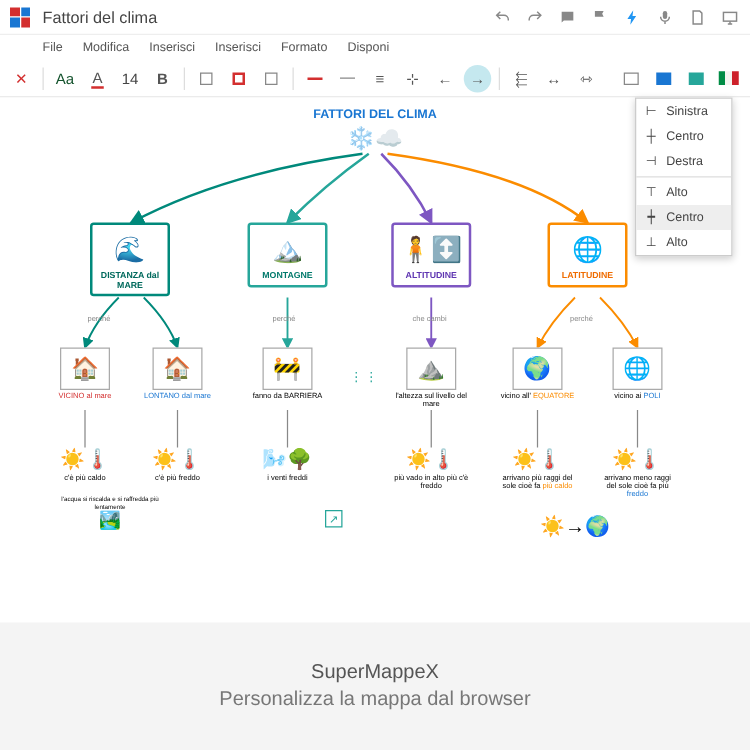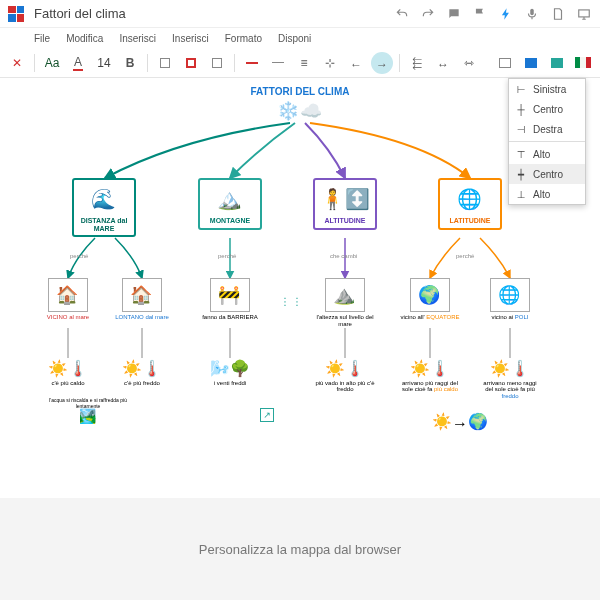--- a/index.html
+++ b/index.html
@@ -45,21 +45,21 @@
   .subnode { position:absolute; text-align:center; width:60px; }
   .subnode .pic { width:40px;height:34px;margin:0 auto;border:1px solid #aaa;display:flex;align-items:center;justify-content:center;font-size:18px;background:#fff; }
   .subnode .lbl { font-size:6px; line-height:1.1; margin-top:2px; }
   .leaf { position:absolute; text-align:center; width:60px; font-size:6px; line-height:1.1; }
   .leaf .pic { font-size:16px; margin-bottom:2px; }
   .edge-label { position:absolute; font-size:6px; color:#888; }
   
   .footer { position:absolute; bottom:0; left:0; right:0; height:102px; background:#f4f4f4; display:flex; flex-direction:column; align-items:center; justify-content:center; }
   .footer::before { content:''; position:absolute; top:-10px; left:50%; transform:translateX(-50%); border:10px solid transparent; border-bottom-color:#f4f4f4; }
   .footer-title { font-size:16px; color:#555; margin-bottom:4px; }
-  .footer-sub { font-size:13px; color:#777;text-align:right; }
+  .footer-sub { font-size:16px; color:#777;text-align:right; }
   
   svg.connector { position:absolute; top:0; left:0; width:100%; height:100%; pointer-events:none; }
 </style>
 </head>
 <body>
 
 <div class="app-header">
   <div class="logo">
       <span></span>
       <span></span>
@@ -314,14 +314,15 @@
     <div>arrivano meno raggi del sole cioè fa più <span style="color:#1976d2">freddo</span></div>
   </div>
   <div class="leaf" style="left:430px;top:335px">
     <div class="pic">☀️→🌍</div>
   </div>
   <div style="position:absolute;left:260px;top:330px;width:14px;height:14px;border:1px solid #26a69a;display:flex;align-items:center;justify-content:center;font-size:9px;color:#26a69a">↗</div>
   <div style="position:absolute;left:280px;top:218px;font-size:10px;color:#26a69a;letter-spacing:2px">⋮⋮</div>
 </div>
 
 <div class="footer">
+  <div class="footer-title">SuperMappeX</div>
   <div class="footer-sub">Personalizza la mappa dal browser</div>
 </div>
 
 </body></html>

